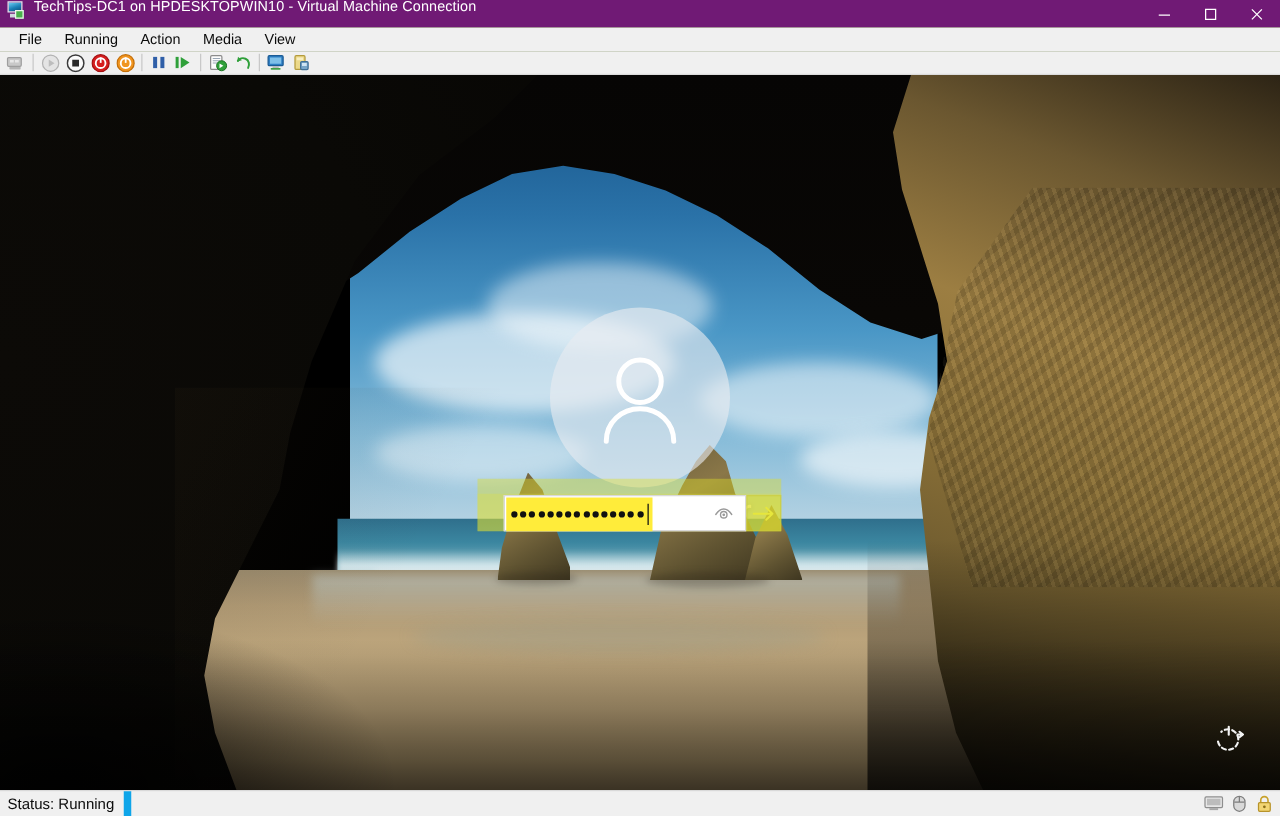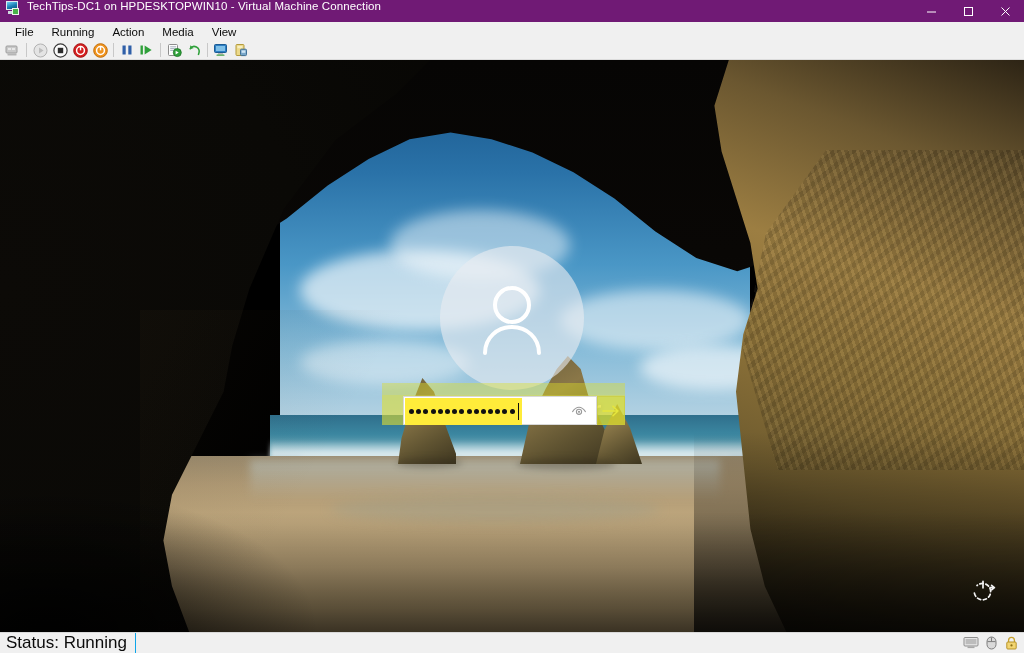--- a/index.html
+++ b/index.html
@@ -436,27 +436,27 @@
     position: absolute;
     left: 0; bottom: 0;
     width: 1024px; height: 21px;
     background: #f0f0f0;
     border-top: 1px solid #d9d9d9;
     box-sizing: border-box;
     display: flex;
     align-items: center;
   }
   .status-cell {
-    font-size: 17px;
+    font-size: 12px;
     color: #0b0b0b;
     padding-left: 6px;
     padding-right: 8px;
     height: 20px;
     line-height: 20px;
-    border-right: 1px solid #0ea5e9;
+    border-right: 6px solid #0ea5e9;
     white-space: nowrap;
     user-select: none;
   }
   .status-icons {
     position: absolute;
     right: 5px; top: 2px;
     display: flex;
     align-items: center;
     gap: 4px;
   }

